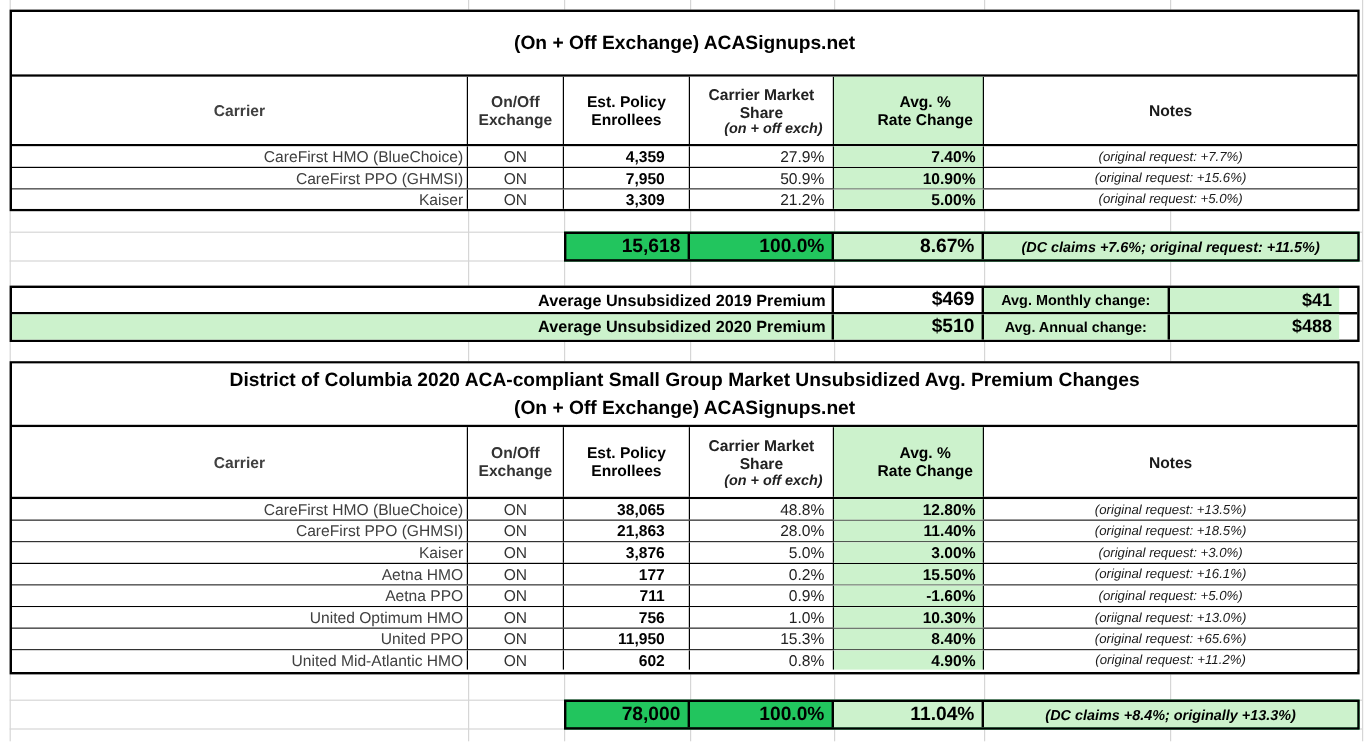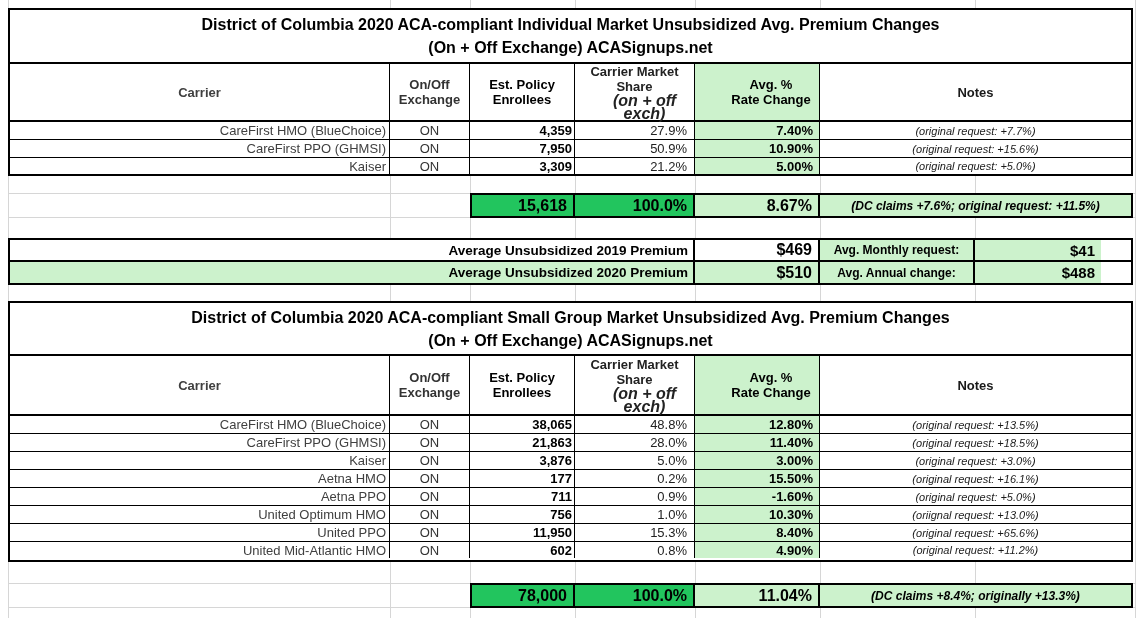--- a/index.html
+++ b/index.html
@@ -11,30 +11,30 @@
   .hgrid { position: absolute; left: 8px; width: 1127px; height: 1px; background: #d6d6d6; z-index: 0; }
 
   
   .tbl { position: absolute; left: 8px; width: 1125px; background: #ffffff; border: 2px solid #000; z-index: 2; }
   .title-block { width: 100%; border-bottom: 2px solid #000; display: flex; flex-direction: column; align-items: center; justify-content: center; text-align: center; background: #fff; }
   .title-line { font-size: 16px; font-weight: bold; line-height: 23px; color: #000; white-space: nowrap; }
 
   .hrow { display: flex; border-bottom: 2px solid #000; background: #fff; }
   .hcell { display: flex; flex-direction: column; align-items: center; justify-content: center; text-align: center; font-size: 13px; font-weight: bold; line-height: 15px; border-right: 1px solid #000; white-space: pre-line; color: #000; }
   .hcell:last-child { border-right: none; }
-  .hsub { font-size: 16px; font-style: italic; font-weight: bold; line-height: 13px; margin-left: 20px; }
+  .hsub { font-size: 12px; font-style: italic; font-weight: bold; line-height: 13px; margin-left: 20px; }
 
   .trow { display: flex; height: 18px; border-bottom: 1px solid #000; background: #fff; }
   .trow:last-child { height: 16px; border-bottom: none; }
   .cell { display: flex; align-items: center; border-right: 1px solid #000; font-size: 13px; color: #000; overflow: hidden; }
   .cell:last-child { border-right: none; }
 
   .col-carrier { width: 380px; justify-content: flex-end; padding-right: 3px; color: #404040; }
   .col-onoff   { width: 80px;  justify-content: center; color: #333; }
-  .col-enroll  { width: 105px; justify-content: flex-end; padding-right: 2px; font-weight: bold; }
+  .col-enroll  { width: 105px; justify-content: flex-end; padding-right: 20px; font-weight: bold; }
   .col-share   { width: 120px; justify-content: flex-end; padding-right: 7px; color: #222; }
   .col-rate    { width: 125px; justify-content: flex-end; padding-right: 6px; font-weight: bold; background: #ccf2cc; padding-left: 28px; }
   .col-notes   { width: 311px; justify-content: center; font-size: 11px; font-style: italic; color: #1a1a1a; }
 
   .green { background: #ccf2cc; }
 
   
   .totals { position: absolute; left: 470px; width: 663px; height: 25px; border: 2px solid #000; display: flex; background: #22c55e; z-index: 2; }
   .tcell { display: flex; align-items: center; justify-content: flex-end; border-right: 2px solid #000; font-weight: bold; font-size: 16px; padding-right: 6px; color: #000; }
   .tcell:last-child { border-right: none; }
@@ -45,21 +45,21 @@
 
   
   .summary { position: absolute; left: 8px; top: 238px; width: 1125px; height: 47px; border: 2px solid #000; background: #fff; z-index: 2; }
   .srow { display: flex; height: 22px; border-bottom: 2px solid #000; }
   .srow:last-child { height: 21px; border-bottom: none; }
   .scell { display: flex; align-items: center; border-right: 2px solid #000; color: #000; }
   .scell:last-child { border-right: none; }
   .s-label  { width: 685px; justify-content: flex-end; padding-right: 5px; font-weight: bold; font-size: 13.5px; }
   .s-value  { width: 125px; justify-content: flex-end; padding-right: 6px; font-weight: bold; font-size: 16px; }
   .s-chg-label { width: 155px; justify-content: center; font-weight: bold; font-size: 12px; }
-  .s-chg-value { width: 126px; justify-content: flex-end; padding-right: 6px; font-weight: bold; font-size: 15px; }
+  .s-chg-value { width: 141px; justify-content: flex-end; padding-right: 6px; font-weight: bold; font-size: 15px; }
 </style>
 </head>
 <body>
 
 <div class="sheet">
 
   <div class="vgrid" style="left:8px"></div>
   <div class="vgrid" style="left:390px"></div>
   <div class="vgrid" style="left:470px"></div>
   <div class="vgrid" style="left:575px"></div>
@@ -67,21 +67,20 @@
   <div class="vgrid" style="left:820px"></div>
   <div class="vgrid" style="left:975px"></div>
   <div class="vgrid" style="left:1135px"></div>
   <div class="hgrid" style="top:193px"></div>
   <div class="hgrid" style="top:217px"></div>
   <div class="hgrid" style="top:583px"></div>
   <div class="hgrid" style="top:607px"></div>
 
   <div class="tbl" style="top:8px; height:168px;">
     <div class="title-block" style="height:54px;">
-      <div class="title-line">District of Columbia 2020 ACA-compliant Individual Market Unsubsidized Avg. Premium Changes</div>
       <div class="title-line">(On + Off Exchange) ACASignups.net</div>
     </div>
     <div class="hrow" style="height:58px;">
       <div class="hcell col-carrier" style="justify-content:center; padding-right:0;">Carrier</div>
       <div class="hcell col-onoff">On/Off
 Exchange</div>
       <div class="hcell col-enroll" style="justify-content:center; padding-right:0;">Est. Policy
 Enrollees</div>
       <div class="hcell col-share" style="justify-content:center; padding-right:0; background:#fff;">
         <span>Carrier Market
@@ -123,21 +122,21 @@
     <div class="tcell tot-enroll">15,618</div>
     <div class="tcell tot-share">100.0%</div>
     <div class="tcell tot-rate">8.67%</div>
     <div class="tcell tot-notes">(DC claims +7.6%; original request: +11.5%)</div>
   </div>
 
   <div class="summary">
     <div class="srow">
       <div class="scell s-label">Average Unsubsidized 2019 Premium</div>
       <div class="scell s-value">$469</div>
-      <div class="scell s-chg-label green">Avg. Monthly request:</div>
+      <div class="scell s-chg-label green">Avg. Monthly change:</div>
       <div class="scell s-chg-value green">$41</div>
     </div>
     <div class="srow">
       <div class="scell s-label green">Average Unsubsidized 2020 Premium</div>
       <div class="scell s-value green">$510</div>
       <div class="scell s-chg-label green">Avg. Annual change:</div>
       <div class="scell s-chg-value green">$488</div>
     </div>
   </div>
 

